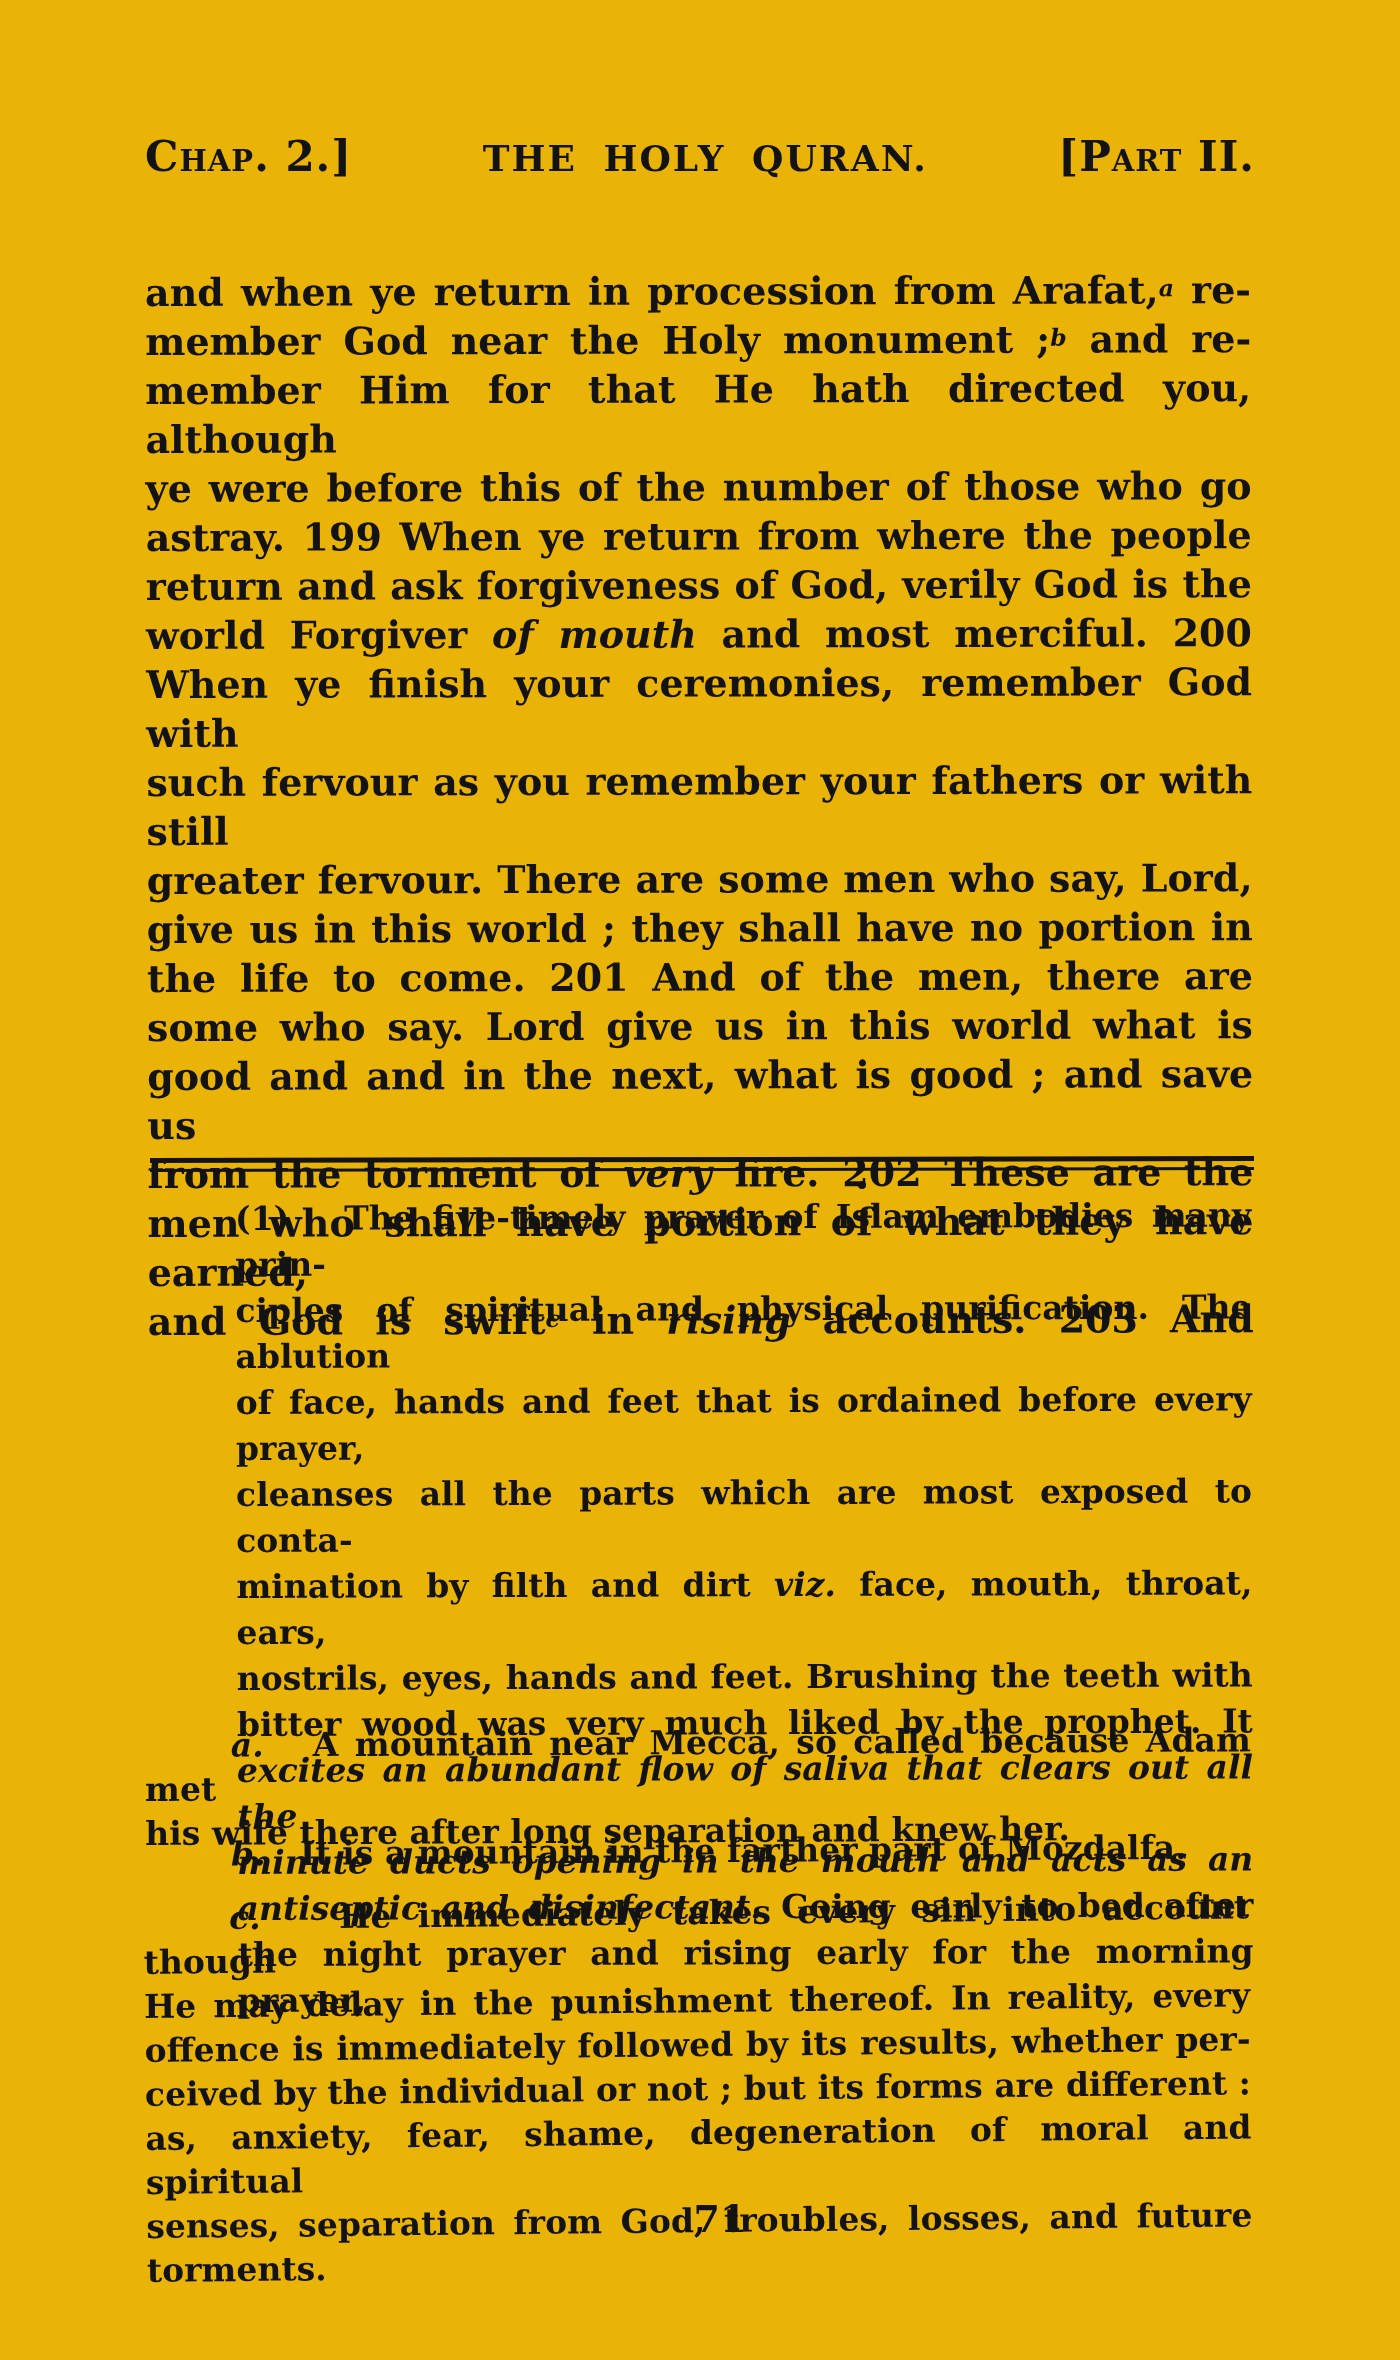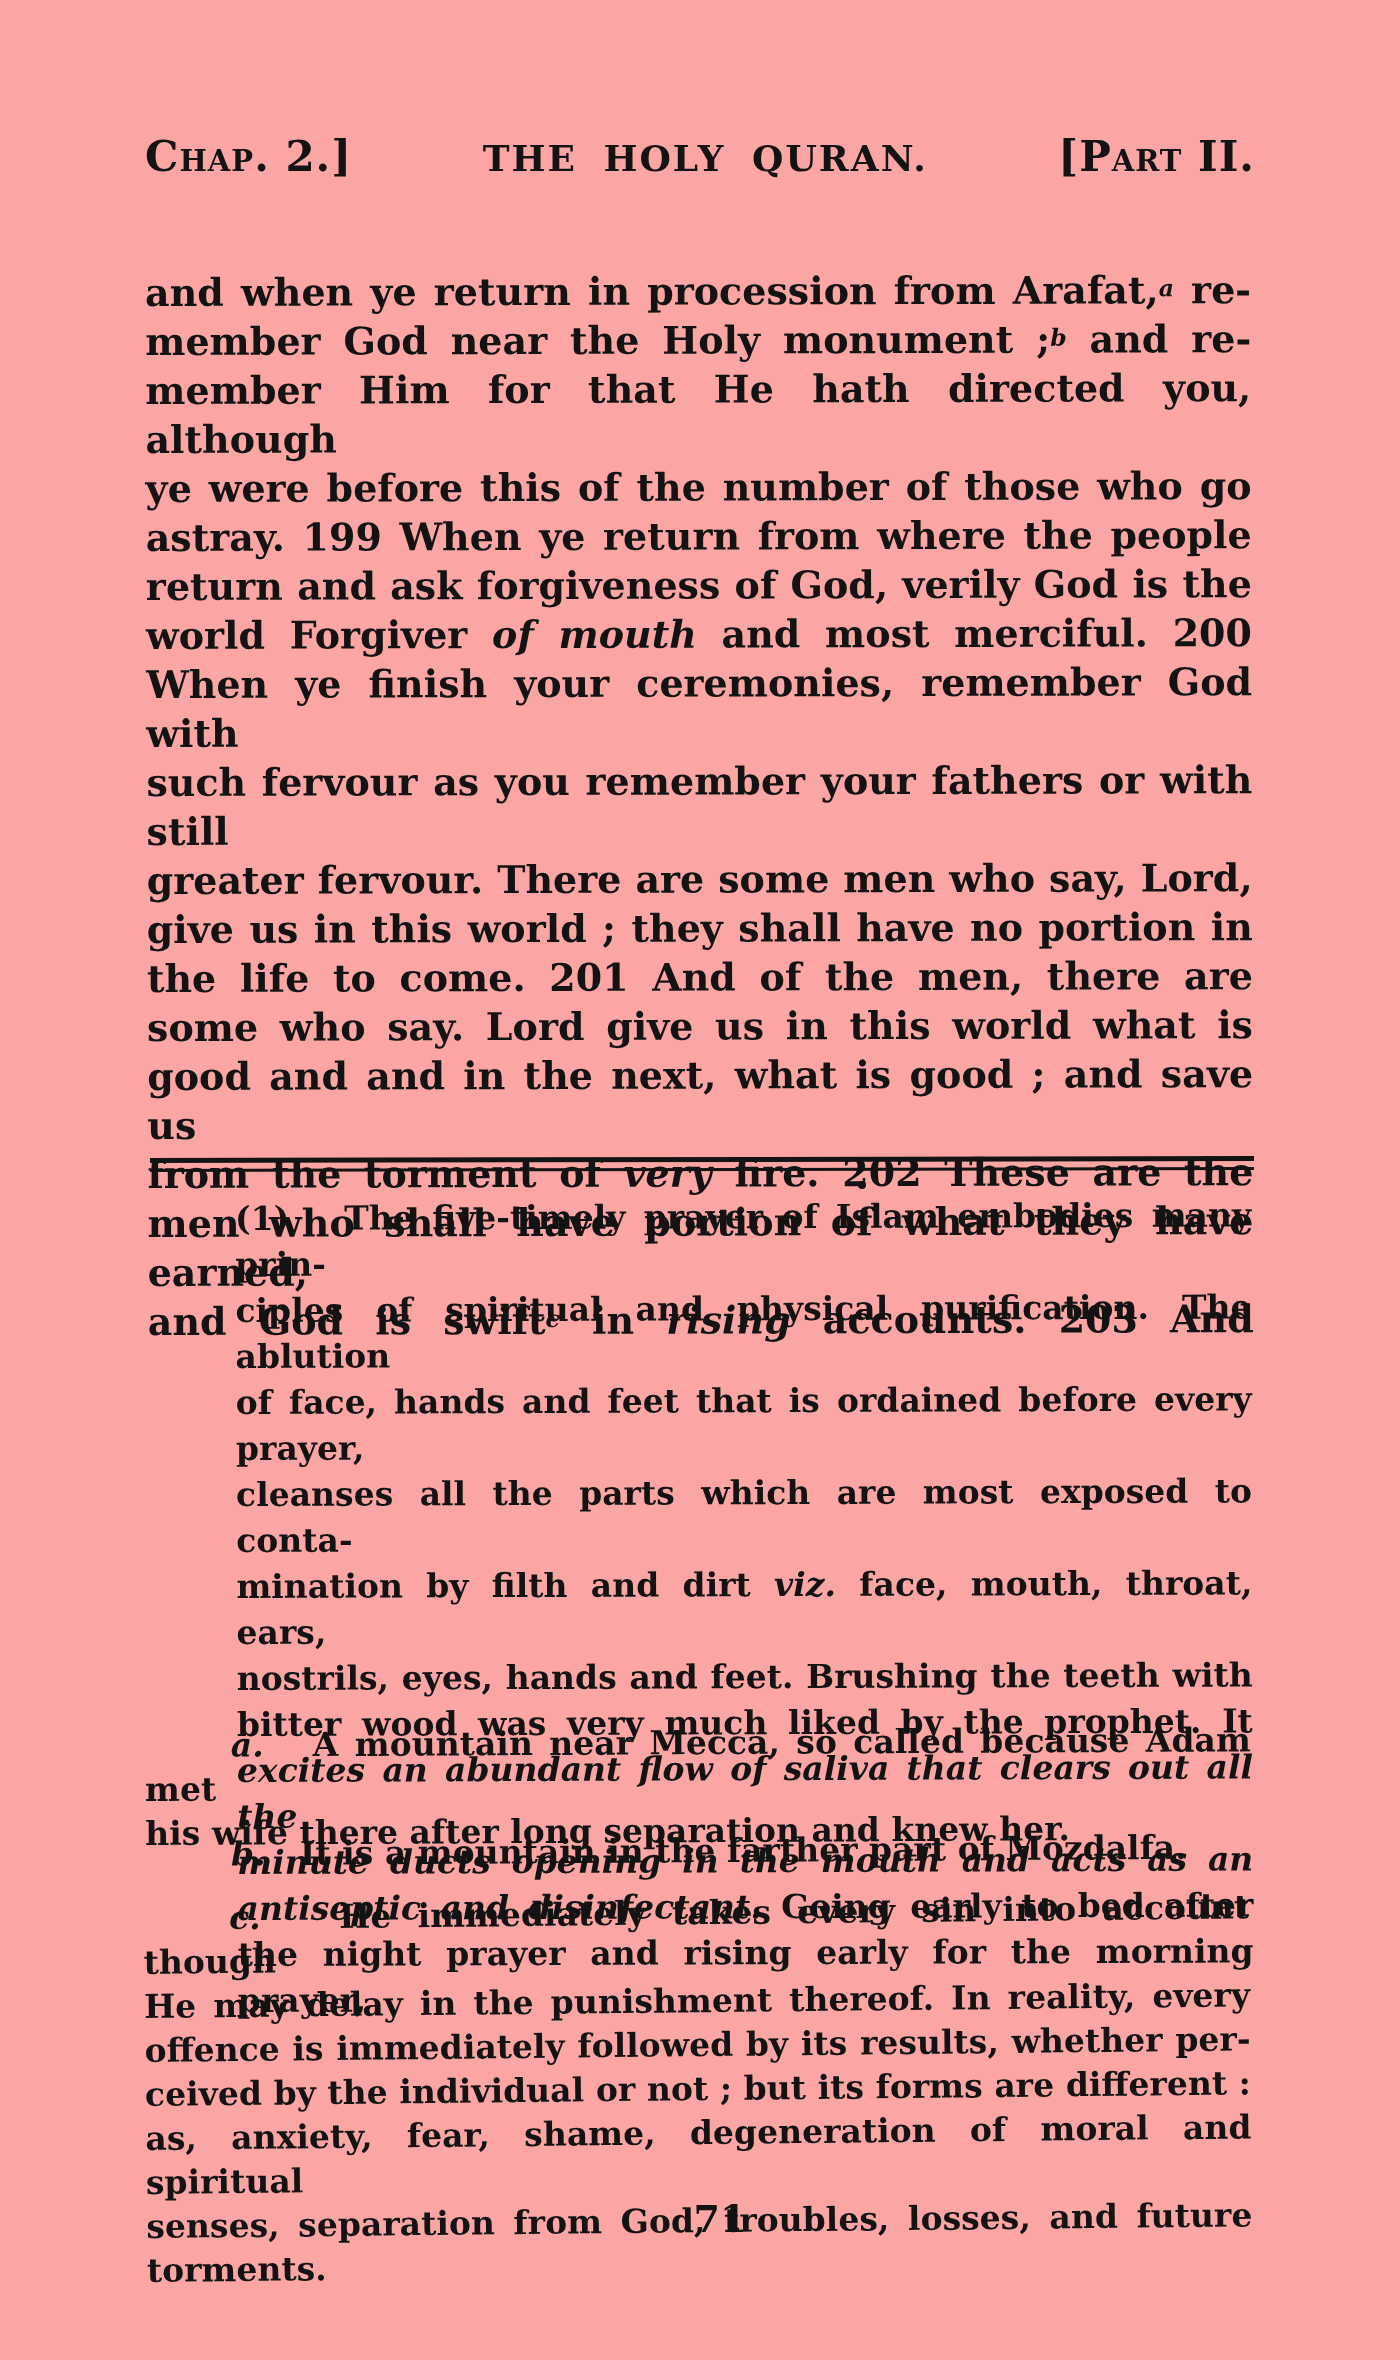--- a/index.html
+++ b/index.html
@@ -1,20 +1,20 @@
 <!DOCTYPE html>
 <html><head>
 <meta charset="utf-8">
 <style>
   html,body { margin:0; padding:0; background:#e8e8e8; }
   .page {
     position: relative;
     width: 1400px; height: 2360px;
     margin: 0 auto;
-    background: #fca5a5;
+    background: #eab308;
     color: #131313;
     font-family: "DejaVu Serif", serif;
     font-weight: 700;
     overflow: hidden;
   }
   
   .header {
     position: absolute; top: 132px; left: 145px; width: 1110px;
     display: flex; justify-content: space-between; align-items: baseline;
   }

